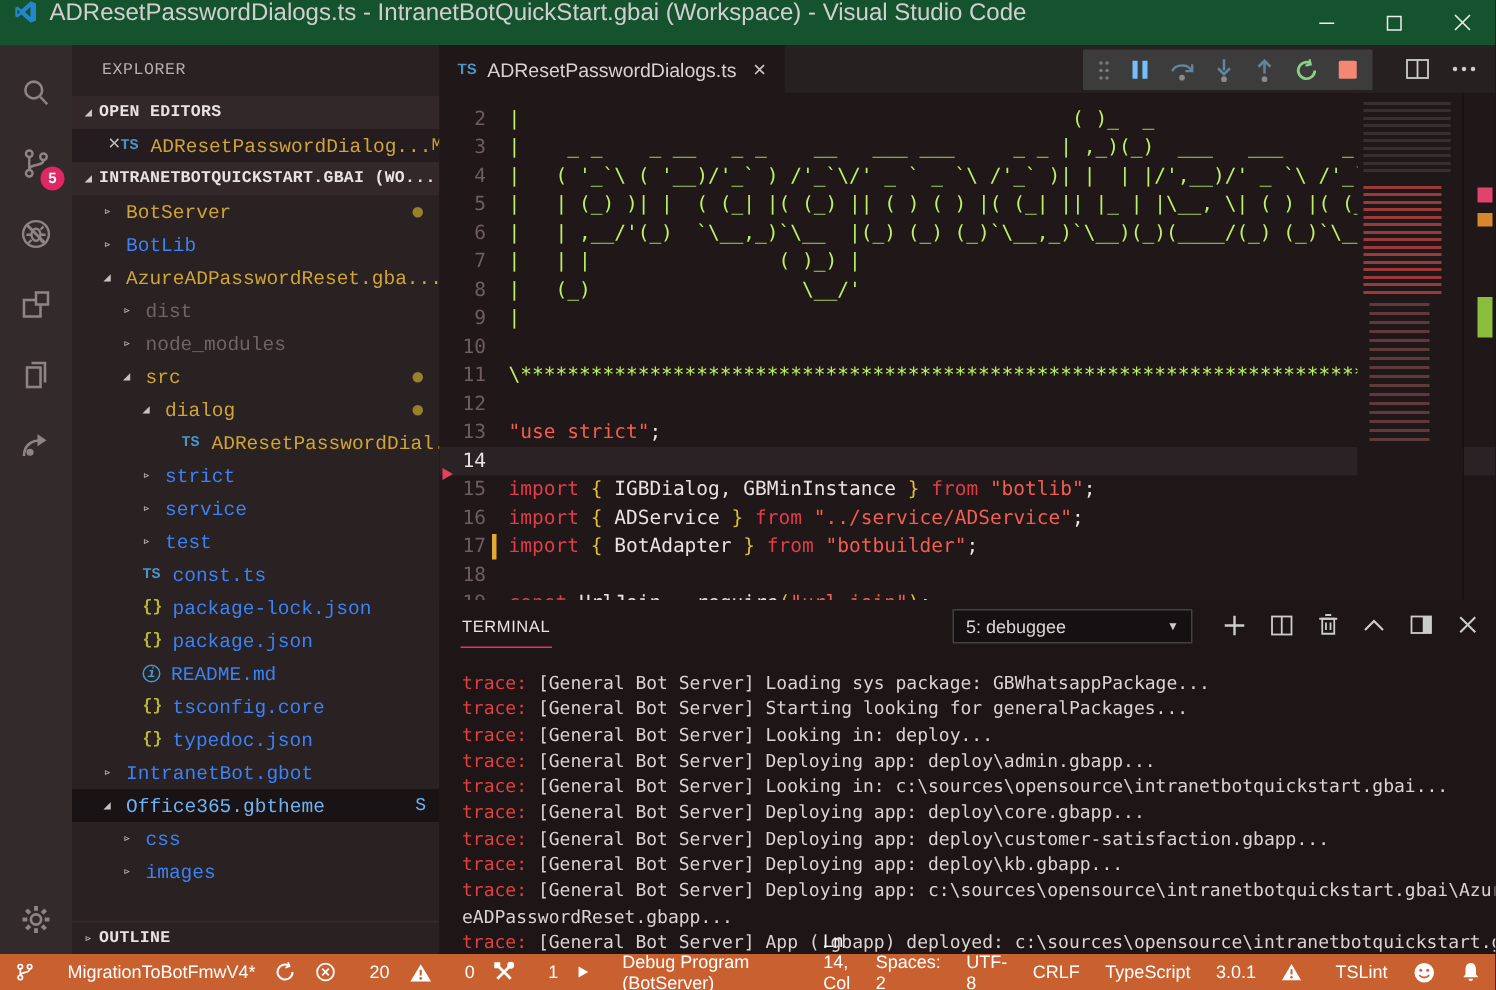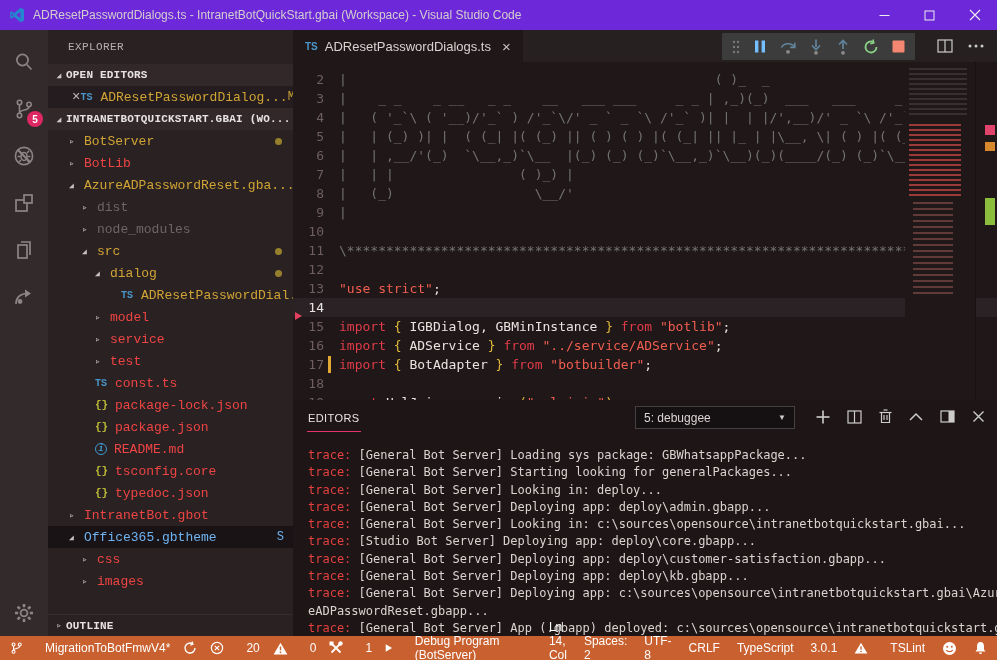--- a/index.html
+++ b/index.html
@@ -5,21 +5,21 @@
   * { box-sizing: border-box; }
   html,body { margin:0; padding:0; }
   body {
     width:997px; height:660px; overflow:hidden; position:relative;
     background:#1f1718; font-family:"Liberation Sans","DejaVu Sans",sans-serif;
     -webkit-user-select:none; user-select:none; cursor:default;
   }
   svg { display:block; }
 
   
-  .titlebar { height:30px; background:#6d28d9; display:flex; align-items:center; color:#d2cfcf; font-size:12px; }
+  .titlebar { height:30px; background:#14532d; display:flex; align-items:flex-start; color:#d2cfcf; font-size:16px; }
   .titlebar .logo { margin:0 8px 0 9px; }
   .win-controls { margin-left:auto; display:flex; height:30px; }
   .win-btn { width:45px; height:30px; display:flex; align-items:center; justify-content:center; }
 
   
   .main { display:flex; height:606px; }
 
   
   .activitybar { width:48px; background:#332a2b; display:flex; flex-direction:column; align-items:center; padding-top:8px; flex:none; }
   .ab-item { width:48px; height:47px; display:flex; align-items:center; justify-content:center; position:relative; color:#8e8485; }
@@ -32,21 +32,21 @@
   .sb-section { height:22px; display:flex; align-items:center; font-size:11px; font-weight:bold; color:#e8e2e3; background:#322829; padding-left:4px; letter-spacing:.2px; }
   .sb-section .twisty { font-size:9px; width:14px; text-align:center; color:#cfc9ca; }
   .oe-item { height:22px; display:flex; align-items:center; background:#241c1e; padding-left:24px; }
   .oe-close { color:#c3bdbe; font-size:14px; width:16px; }
   .trow { height:22px; display:flex; align-items:center; white-space:nowrap; }
   .trow.sel { background:#191316; }
   .twisty { width:13px; font-size:9px; color:#c9c2c3; text-align:left; flex:none; }
   .twisty.exp { font-size:8px; }
   .tlabel { margin-left:2px; }
   .tlabel.gold { color:#d0a535; }
-  .tlabel.plain { color:#ef4444; }
+  .tlabel.plain { color:#3b82f6; }
   .tlabel.dim { color:#6f6568; }
   .tlabel.blue { color:#6fb4f2; }
   .fi { width:18px; flex:none; font-weight:bold; }
   .fi-ts { color:#4b96c8; font-size:10px; }
   .fi-json { color:#b9b837; font-size:11px; }
   .fi-info { color:#3d9bd6; font-size:9px; border:1px solid #3d9bd6; border-radius:50%; width:12px; height:12px; line-height:11px; text-align:center; margin-right:5px; font-style:italic; }
   .fi-git { width:9px; height:9px; border:1.5px solid #8d9aa5; transform:rotate(45deg); margin:0 7px 0 2px; }
   .dot { width:7px; height:7px; border-radius:50%; background:#97802c; margin-left:auto; margin-right:11px; flex:none; }
   .gbadge { margin-left:auto; margin-right:9px; font-size:12px; }
   .gbadge.gold { color:#c9a033; }
@@ -64,21 +64,21 @@
 
   
   .editor-body { position:relative; height:338px; background:#1f1718; overflow:hidden;
      font-family:"DejaVu Sans Mono","Liberation Mono",monospace; font-size:13px; flex:none; }
   .code-scroll { position:absolute; inset:0; padding-top:8px; }
   .cline { height:19px; display:flex; white-space:pre; line-height:19px; }
   .cline.cur { background:#2a2225; }
   .gut { width:46px; flex:none; text-align:right; padding-right:15px; color:#6e5e61; position:relative; }
   .cline.cur .gut { color:#e8e4e2; }
   .modbar { position:absolute; right:8px; top:1px; width:3px; height:17px; background:#e2a935; }
-  .tok-cm { color:#737373; }
+  .tok-cm { color:#bef264; }
   .tok-kw { color:#e13c49; }
   .tok-str { color:#f25e50; }
   .tok-br { color:#e3bd3a; }
   .tok-id { color:#e8e3e0; }
   .dbg-marker { position:absolute; left:2px; top:250px; width:0; height:0; border-left:7px solid #e4415e; border-top:4px solid transparent; border-bottom:4px solid transparent; }
 
   .minimap { position:absolute; top:0; right:22px; width:70px; height:338px; background:#1f1718; }
   .mm-art { position:absolute; top:6px; left:4px; width:58px; height:50px;
     background:repeating-linear-gradient(to bottom, #3d3537 0 2px, transparent 2px 5px); opacity:.8; }
   .mm-red { position:absolute; top:62px; left:4px; width:52px; height:72px;
@@ -251,21 +251,21 @@
           <span class="dot"></span>
         </div>
         <div class="trow" style="padding-left: 60px;">
           <span class="twisty"></span>
           <span class="fi fi-ts">TS</span>
           <span class="tlabel gold">ADResetPasswordDial...</span>
           <span class="gbadge gold">M</span>
         </div>
         <div class="trow" style="padding-left: 47px;">
           <span class="twisty ">▹</span>
-          <span class="tlabel plain">model</span>
+          <span class="tlabel plain">strict</span>
         </div>
         <div class="trow" style="padding-left: 47px;">
           <span class="twisty ">▹</span>
           <span class="tlabel plain">service</span>
         </div>
         <div class="trow" style="padding-left: 47px;">
           <span class="twisty ">▹</span>
           <span class="tlabel plain">test</span>
         </div>
         <div class="trow" style="padding-left: 34px;">
@@ -429,21 +429,21 @@
       </div>
       <div class="ruler">
         <div class="rmark pink"></div>
         <div class="rmark orange"></div>
         <div class="rmark green"></div>
       </div>
     </div>
 
     <div class="panel">
       <div class="panel-header">
-        <span class="panel-tab">EDITORS</span>
+        <span class="panel-tab">TERMINAL</span>
         <div class="term-select">
           <span>5: debuggee</span>
           <span class="term-caret">▼</span>
         </div>
         <div class="panel-actions">
           <span>
             <svg width="14" height="14" viewBox="0 0 14 14" stroke="#cccccc" stroke-width="1.6">
                 <line x1="7" y1="0.5" x2="7" y2="13.5"></line>
                 <line x1="0.5" y1="7" x2="13.5" y2="7"></line>
               </svg>
@@ -480,21 +480,21 @@
               </svg>
           </span>
         </div>
       </div>
       <div class="panel-body">
           <div class="tline"><span class="tprefix">trace:</span><span> [General Bot Server] Loading sys package: GBWhatsappPackage...</span></div>
           <div class="tline"><span class="tprefix">trace:</span><span> [General Bot Server] Starting looking for generalPackages...</span></div>
           <div class="tline"><span class="tprefix">trace:</span><span> [General Bot Server] Looking in: deploy...</span></div>
           <div class="tline"><span class="tprefix">trace:</span><span> [General Bot Server] Deploying app: deploy\admin.gbapp...</span></div>
           <div class="tline"><span class="tprefix">trace:</span><span> [General Bot Server] Looking in: c:\sources\opensource\intranetbotquickstart.gbai...</span></div>
-          <div class="tline"><span class="tprefix">trace:</span><span> [Studio Bot Server] Deploying app: deploy\core.gbapp...</span></div>
+          <div class="tline"><span class="tprefix">trace:</span><span> [General Bot Server] Deploying app: deploy\core.gbapp...</span></div>
           <div class="tline"><span class="tprefix">trace:</span><span> [General Bot Server] Deploying app: deploy\customer-satisfaction.gbapp...</span></div>
           <div class="tline"><span class="tprefix">trace:</span><span> [General Bot Server] Deploying app: deploy\kb.gbapp...</span></div>
           <div class="tline"><span class="tprefix">trace:</span><span> [General Bot Server] Deploying app: c:\sources\opensource\intranetbotquickstart.gbai\Azur</span></div>
           <div class="tline"><span>eADPasswordReset.gbapp...</span></div>
           <div class="tline"><span class="tprefix">trace:</span><span> [General Bot Server] App (.gbapp) deployed: c:\sources\opensource\intranetbotquickstart.g</span></div>
         </div>
     </div>
   </div>
 </div>
 

